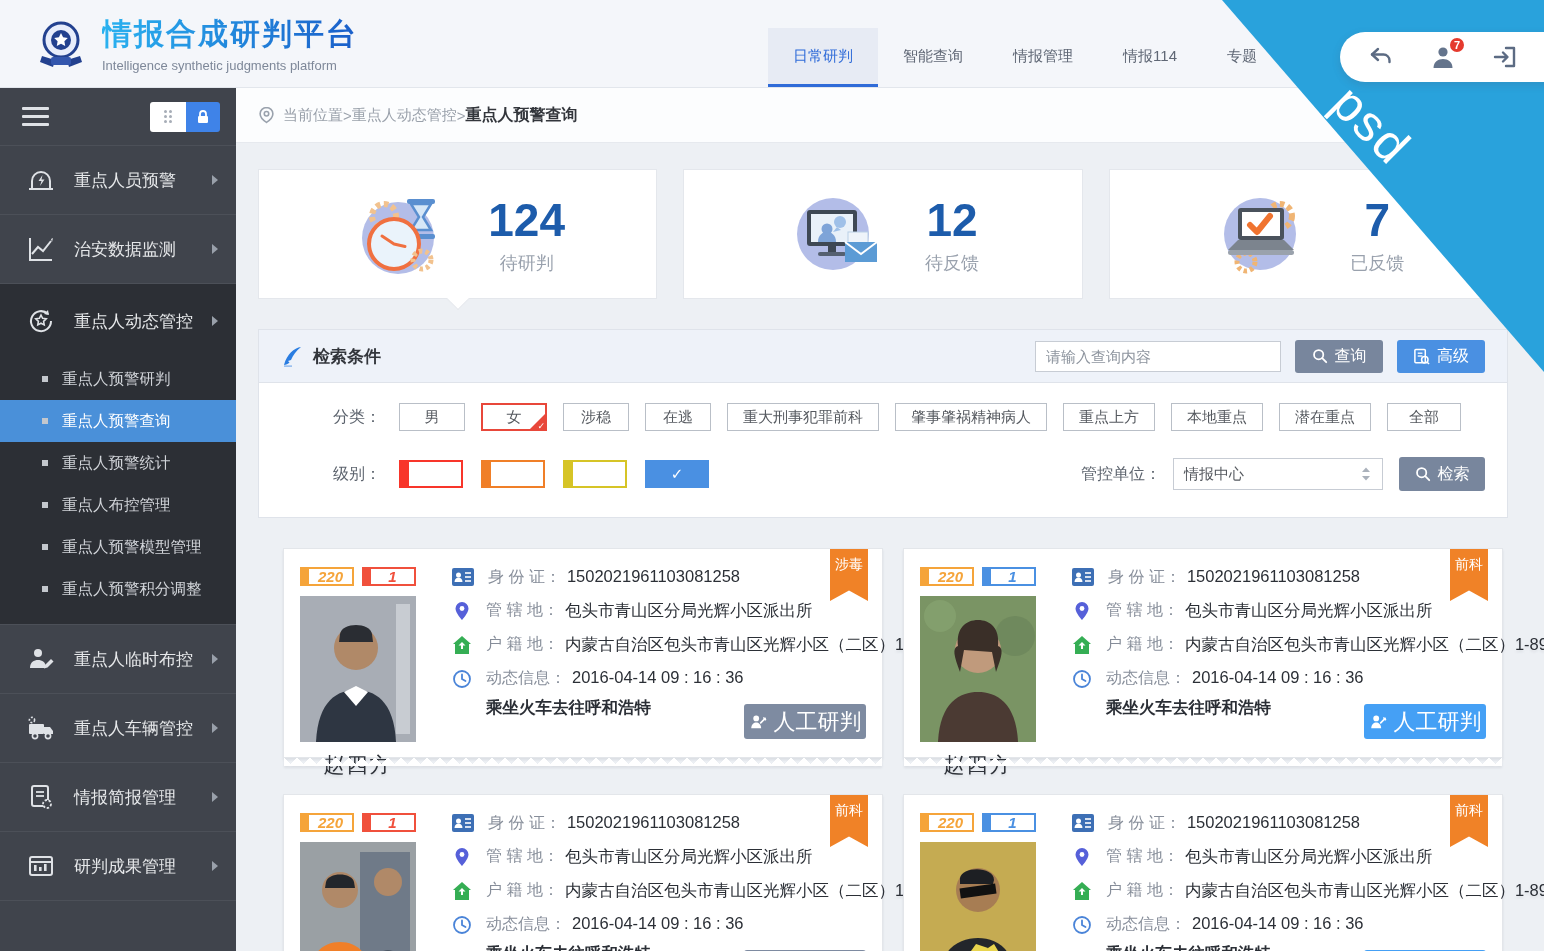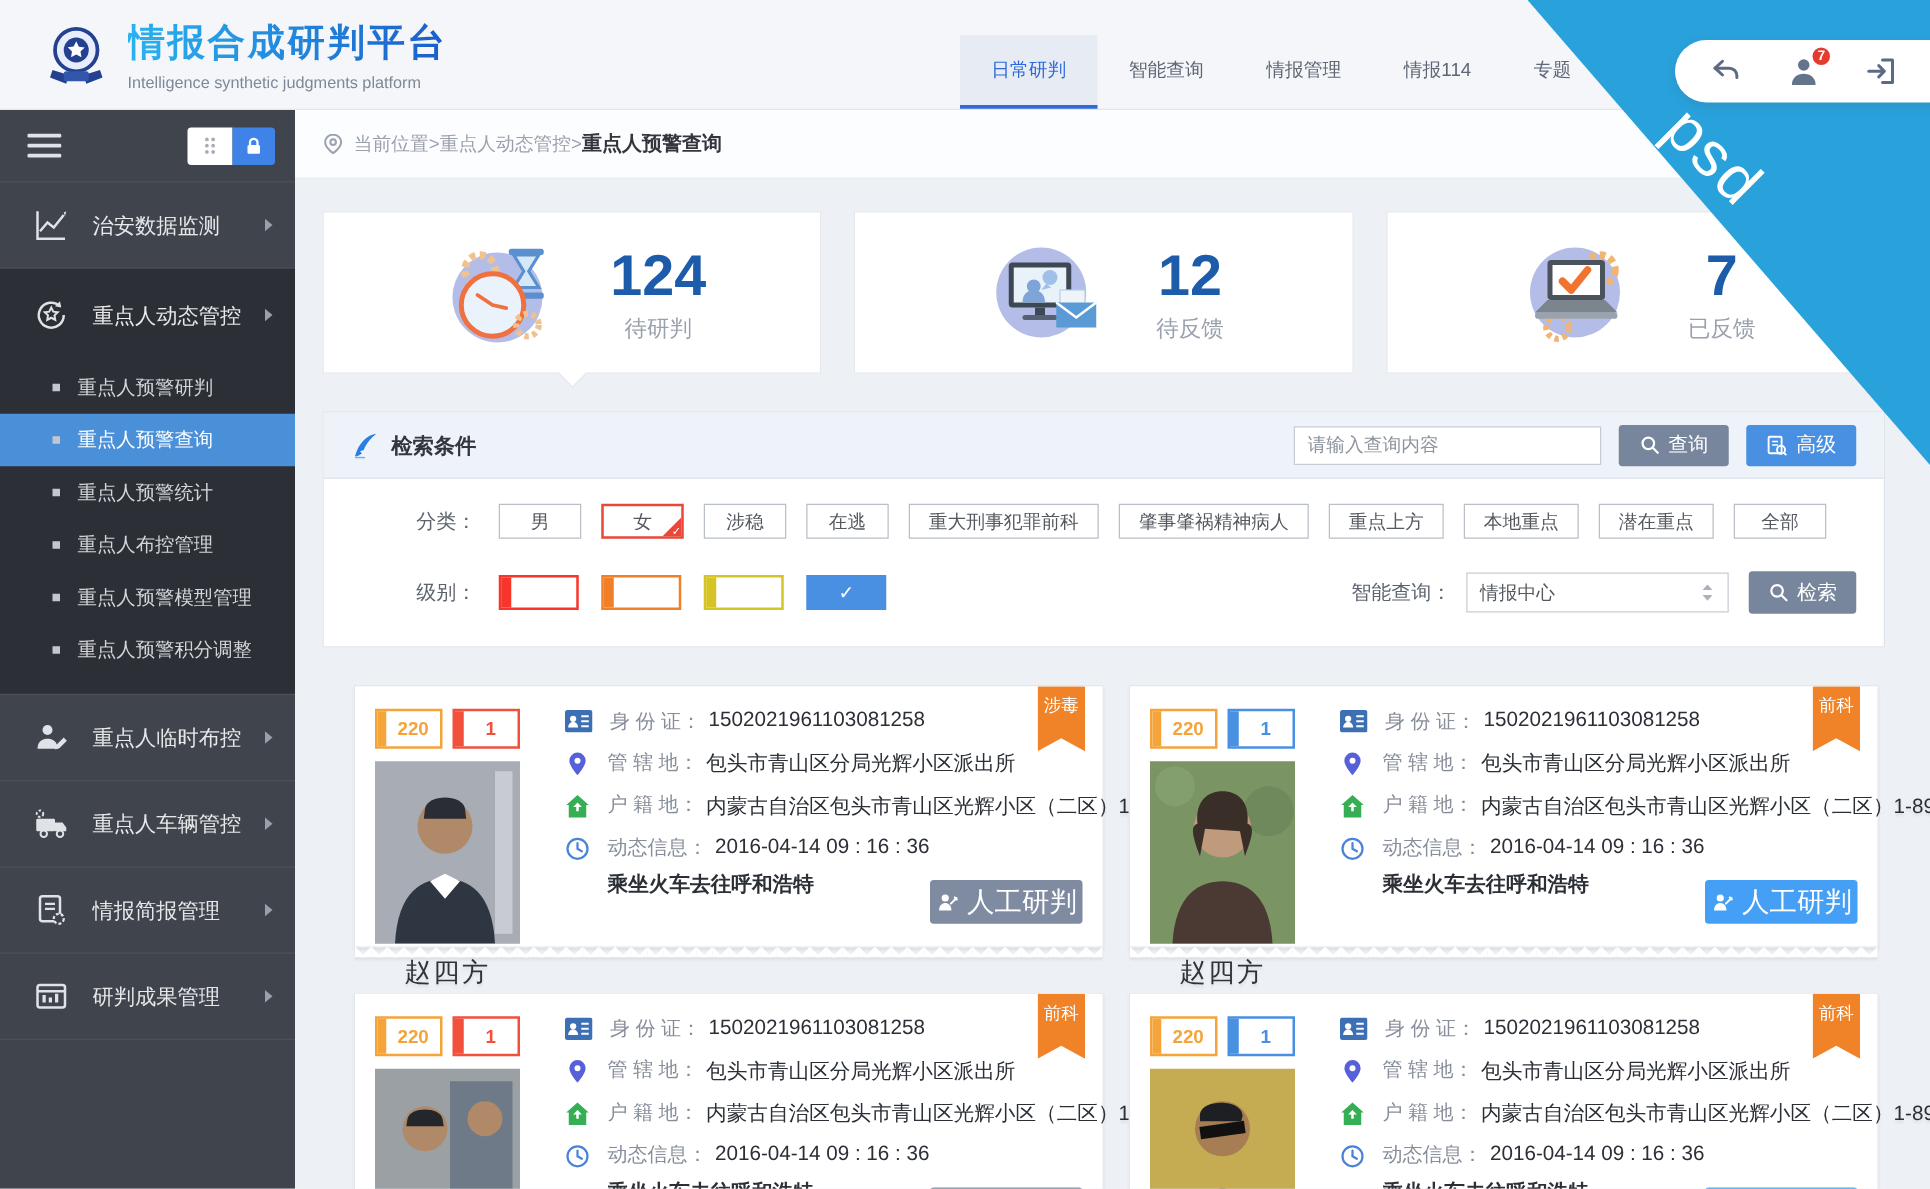--- a/index.html
+++ b/index.html
@@ -84,21 +84,21 @@
   .btn-retrieve { width:86px; height:34px; background:#78869d; margin-left:16px; }
 
   
   .cards-grid { display:grid; grid-template-columns:600px 600px; gap:36px 20px; margin:30px 0 0 47px; }
   .pcard { position:relative; width:600px; height:210px; background:#fff; border:1px solid #e3e6ea; padding:16px 18px; filter:drop-shadow(0 2px 1px rgba(120,128,140,.15)); }
   .pcard::after { content:""; position:absolute; left:0; right:0; bottom:-9px; height:9px;
      background-image:linear-gradient(-45deg,#fff 6px,transparent 0),linear-gradient(45deg,#fff 6px,transparent 0);
      background-size:13px 9px; background-repeat:repeat-x; }
   .p-left { position:absolute; left:16px; top:18px; width:116px; }
   .score-row { display:flex; gap:8px; }
-  .sbox { height:32px; flex:1; border:2px solid; background:#fff; display:flex; align-items:center; }
+  .sbox { height:19px; flex:1; border:2px solid; background:#fff; display:flex; align-items:center;font-style:italic; }
   .sbox .stripe { width:7px; height:100%; flex:none; }
   .sbox .num { flex:1; text-align:center; font-size:15px; font-weight:bold; }
   .p-photo { margin-top:10px; width:116px; height:146px; overflow:hidden; position:relative; }
   .p-name { text-align:center; font-size:21px; color:#2f333a; margin-top:9px; letter-spacing:2px; }
   .p-info { margin-left:150px; margin-top:2px; }
   .i-row { display:flex; align-items:flex-start; margin-bottom:12px; }
   .i-row svg { flex:none; margin-right:14px; margin-top:1px; }
   .i-label { flex:none; font-size:16px; color:#878e9a; margin-right:6px; white-space:nowrap; }
   .i-value { font-size:16.5px; font-weight:normal; color:#2b2f36; white-space:nowrap; }
   .i-sub { margin-left:34px; font-size:16.5px; font-weight:bold; color:#2b2f36; margin-top:-4px; }
@@ -179,20 +179,29 @@
       </div>
       <div class="tog-right">
         <svg width="18" height="18" viewBox="0 0 18 18">
           <rect x="4" y="8" width="10" height="7" rx="1.2" fill="#fff"></rect>
           <path d="M6 8V6a3 3 0 0 1 6 0v2" fill="none" stroke="#fff" stroke-width="1.8"></path>
         </svg>
       </div>
     </div>
   </div>
 
+  <div class="side-item">
+    <svg class="s-ico" viewBox="0 0 30 30">
+      <path d="M6 24v-8a9 9 0 0 1 18 0v8" fill="none" stroke="#dfe2e6" stroke-width="2"></path>
+      <line x1="3" y1="24" x2="27" y2="24" stroke="#dfe2e6" stroke-width="2"></line>
+      <path d="M16.5 10l-4 6h3l-1.5 5 4.5-6.5h-3z" fill="#dfe2e6"></path>
+    </svg>
+    <span>重点人员预警</span>
+    <span class="side-arrow"></span>
+  </div>
 
   <div class="side-item">
     <svg class="s-ico" viewBox="0 0 30 30">
       <path d="M4 4v22h22" fill="none" stroke="#dfe2e6" stroke-width="2"></path>
       <path d="M6 20l6-7 5 4 8-10" fill="none" stroke="#dfe2e6" stroke-width="2"></path>
       <path d="M25 5l2-1-1 4z" fill="#dfe2e6"></path>
     </svg>
     <span>治安数据监测</span>
     <span class="side-arrow"></span>
   </div>
@@ -411,21 +420,21 @@
             <span class="stripe" style="background-color: rgb(240, 127, 40);"></span>
           </span>
           <span class="lvl" style="border-color: rgb(214, 196, 38);">
             <span class="stripe" style="background-color: rgb(214, 196, 38);"></span>
           </span>
           <span class="lvl-checked" style="background-color: rgb(74, 144, 226);">
             <span>✓</span>
           </span>
         </div>
         <div class="unit-wrap">
-          <span class="unit-label">智能查询：</span>
+          <span class="unit-label">管控单位：</span>
           <div class="unit-select">
             <span>情报中心</span>
             <svg width="12" height="14" viewBox="0 0 12 14">
               <path d="M2 5l4-4.5L10 5z" fill="#aab1bb"></path>
               <path d="M2 9l4 4.5L10 9z" fill="#aab1bb"></path>
             </svg>
           </div>
           <button class="btn btn-retrieve">
             <svg width="16" height="16" viewBox="0 0 18 18">
               <circle cx="7.5" cy="7.5" r="5.2" fill="none" stroke="#fff" stroke-width="2"></circle>

